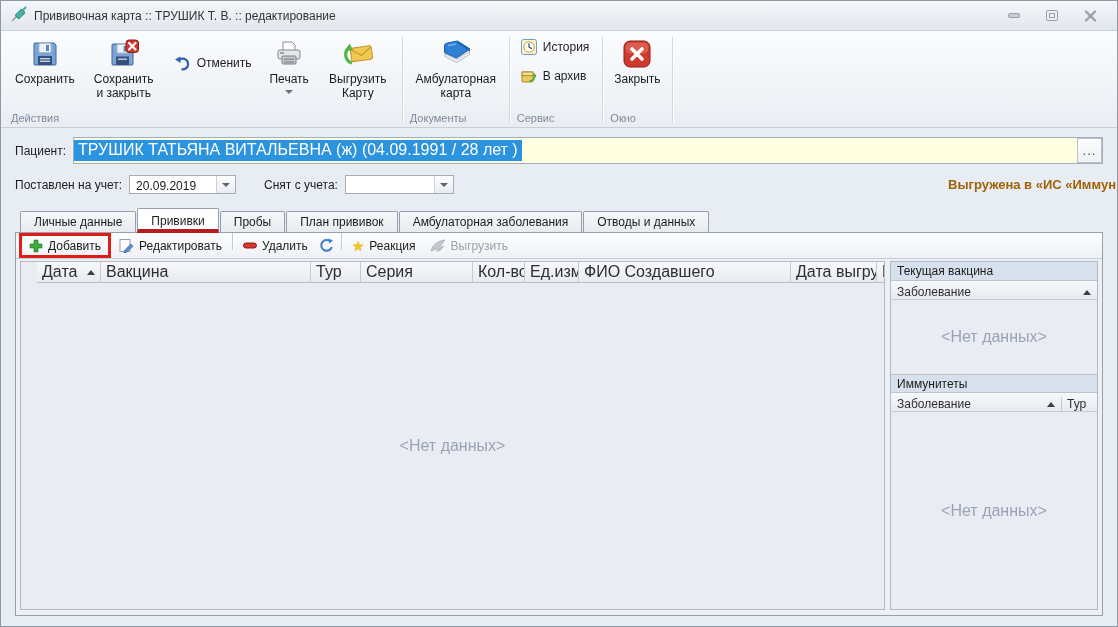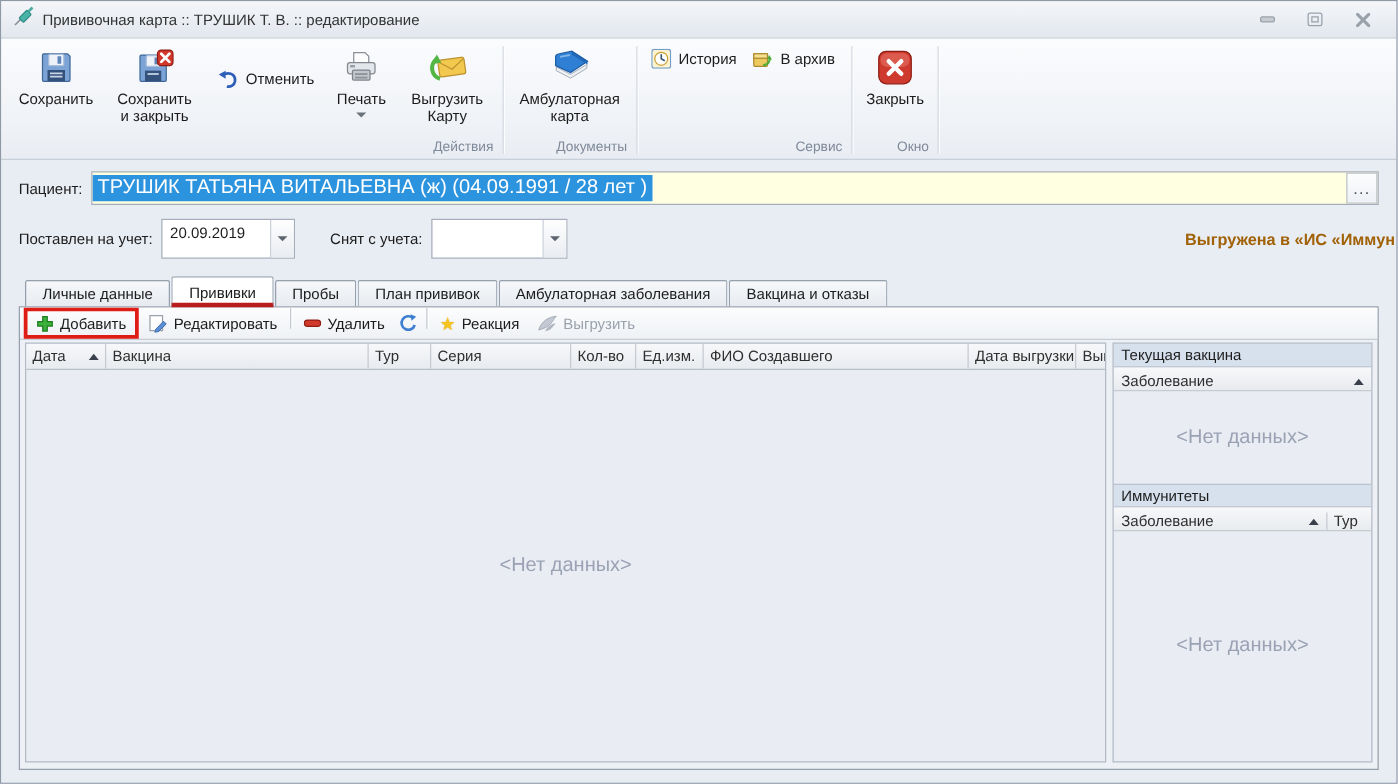--- a/index.html
+++ b/index.html
@@ -13,41 +13,41 @@
   .win-controls { margin-left:auto; display:flex; align-items:center; gap:16px; padding-right:6px; }
   .wc { width:22px; height:16px; display:flex; align-items:center; justify-content:center; cursor:default; }
   .min-glyph { width:12px; height:5px; border:1.5px solid #99a1ab; border-radius:2px; background:#c7ccd3; }
   .max-glyph { width:12px; height:11px; border:1.5px solid #99a1ab; border-radius:2px; position:relative; }
   .max-glyph::after { content:""; position:absolute; left:2px; top:2px; right:2px; bottom:2px; border:1px solid #99a1ab; }
 
   
   .ribbon { height:97px; flex:none; display:flex; align-items:stretch; background:linear-gradient(#fbfcfe,#eff2f6 70%,#e9edf3); border-bottom:1px solid #c8cfd8; padding:2px 4px 0 4px; }
   .rgroup { display:flex; flex-direction:column; padding:0 2px; }
   .rg-body { flex:1; display:flex; align-items:flex-start; }
-  .rg-label { text-align:right; color:#7f8a9a; font-size:11px; padding:1px 4px 3px; }
+  .rg-label { text-align:left; color:#7f8a9a; font-size:11px; padding:1px 4px 3px; }
   .vsep { width:1px; background:#d5dae1; margin:4px 1px; box-shadow:1px 0 0 #fdfdfe; }
   .bigbtn { display:flex; flex-direction:column; align-items:center; gap:3px; padding:5px 7px 2px; font-size:12px; color:#1c1c1c; line-height:1.18; text-align:center; background:transparent; border:1px solid transparent; border-radius:3px; cursor:default; }
   .bigbtn .lbl { max-width:84px; }
   .narrow .lbl { max-width:66px; }
   .smallbtn { display:flex; align-items:center; gap:6px; font-size:12px; color:#1c1c1c; cursor:default; }
   .undo-btn { align-self:center; margin:0 10px 18px 8px; }
-  .stack { display:flex; flex-direction:row; gap:13px; padding:6px 10px 0 8px; }
+  .stack { display:flex; flex-direction:column; gap:13px; padding:6px 10px 0 8px; }
   .ddarrow { width:0; height:0; border-left:4px solid transparent; border-right:4px solid transparent; border-top:4px solid #6b727c; margin-top:1px; }
 
   
   .content { flex:1; display:flex; flex-direction:column; padding:6px 14px 10px 14px; background:#e8ecf3; overflow:hidden; }
   .patient-row { display:flex; align-items:center; margin:3px 0 11px 0; }
   .patient-row .flabel { width:58px; font-size:12px; color:#1c1c1c; flex:none; }
   .patient-field { flex:1; height:27px; background:#ffffe1; border:1px solid #a5adba; display:flex; align-items:center; overflow:hidden; }
   .patient-sel { background:#2c94df; color:#fff; font-size:16px; padding:1px 4px 2px 4px; white-space:nowrap; }
   .ellipsis-btn { margin-left:auto; flex:none; width:25px; height:25px; background:linear-gradient(#fcfdfe,#eef1f5); border:1px solid #b9c0ca; color:#4a4f57; font-size:13px; display:flex; align-items:center; justify-content:center; letter-spacing:1px; cursor:default; }
 
   .dates-row { display:flex; align-items:center; font-size:12px; color:#1c1c1c; margin-bottom:13px; }
   .dates-row .dlabel { margin-right:7px; }
-  .combo { display:flex; height:32px; border:1px solid #a5adba; background:#fff; align-items:stretch; }
+  .combo { display:flex; height:19px; border:1px solid #a5adba; background:#fff; align-items:stretch; }
   .combo .val { padding:3px 6px 0 6px; font-size:12px; }
   .combo1 .val { width:86px; }
   .combo2 .val { width:88px; }
   .combo .dd { width:19px; border-left:1px solid #ccd1d9; background:linear-gradient(#fefefe,#e9ecf1); display:flex; align-items:center; justify-content:center; }
   .combo .dd i { width:0; height:0; border-left:4px solid transparent; border-right:4px solid transparent; border-top:4px solid #5c646f; }
   .gap28 { width:28px; }
   .export-status { flex:1; text-align:right; color:#a16207; font-weight:bold; font-size:13px; white-space:nowrap; overflow:hidden; margin-right:-13px; }
 
   
   .tabs { display:flex; align-items:flex-end; height:25px; padding-left:5px; position:relative; z-index:2; }
@@ -61,21 +61,21 @@
   .tbtn { display:flex; align-items:center; gap:5px; padding:2px 7px; cursor:default; white-space:nowrap; }
   .tbtn.icon-only { padding:2px 4px; }
   .tbtn.disabled { color:#9aa2ac; }
   .tsep { width:1px; height:17px; background:#c3cad3; margin:0 3px; box-shadow:1px 0 0 #fff; }
   .annotated { border:3px solid #e01d15; display:flex; align-items:center; margin:0 1px; }
   .star { color:#f6c41c; font-size:14px; line-height:1; text-shadow:0 0 1px #c79a15; }
 
   
   .grid-area { flex:1; display:flex; padding:2px 4px 5px 4px; gap:5px; overflow:hidden; }
   .main-grid { flex:1; display:flex; flex-direction:column; border:1px solid #b3bac5; background:#e9edf3; overflow:hidden; }
-  .grid-header { display:flex; height:21px; flex:none; background:linear-gradient(#f7f8fa,#e8ebef); border-bottom:1px solid #b9bfc9; font-size:12px; color:#2e2e2e; overflow:hidden; }
+  .grid-header { display:flex; height:21px; flex:none; background:linear-gradient(#f7f8fa,#e8ebef); border-bottom:1px solid #b9bfc9; font-size:16px; color:#2e2e2e; overflow:hidden;margin-left:16px; }
   .gh-cell { flex:none; padding:0 5px; border-right:1px solid #c6cad1; display:flex; align-items:center; white-space:nowrap; overflow:hidden; cursor:default; }
   .gh-cell.spread { justify-content:space-between; }
   .gh-last { flex:1; border-right:none; }
   .sortup { width:0; height:0; border-left:4px solid transparent; border-right:4px solid transparent; border-bottom:5px solid #3a414d; flex:none; margin-left:4px; }
   .grid-body { flex:1; display:flex; align-items:center; justify-content:center; }
   .nodata { color:#9aa2b4; font-size:16px; }
 
   
   .side-panel { width:208px; flex:none; display:flex; flex-direction:column; border:1px solid #b3bac5; background:#e9edf3; overflow:hidden; }
   .panel-title { height:19px; flex:none; line-height:18px; background:#d7e1ee; padding:0 6px; font-size:12px; color:#1c1c1c; border-bottom:1px solid #bcc3cd; }
@@ -262,21 +262,21 @@
       </div>
       <div class="export-status">Выгружена в «ИС «Иммун</div>
     </div>
 
     <div class="tabs">
       <div class="tab">Личные данные</div>
       <div class="tab active">Прививки</div>
       <div class="tab">Пробы</div>
       <div class="tab">План прививок</div>
       <div class="tab">Амбулаторная заболевания</div>
-      <div class="tab">Вакцина и отказы</div>
+      <div class="tab">Отводы и данных</div>
     </div>
 
     <div class="tabpage">
 
       <div class="subtoolbar">
         <div class="annotated">
           <div class="tbtn">
             <svg width="14" height="14" viewBox="0 0 14 14">
               <path d="M5.2 1.2 h3.6 v4 h4 v3.6 h-4 v4 H5.2 v-4 h-4 V5.2 h4 Z" fill="#3db13d" stroke="#1f7d1f"></path>
             </svg>

